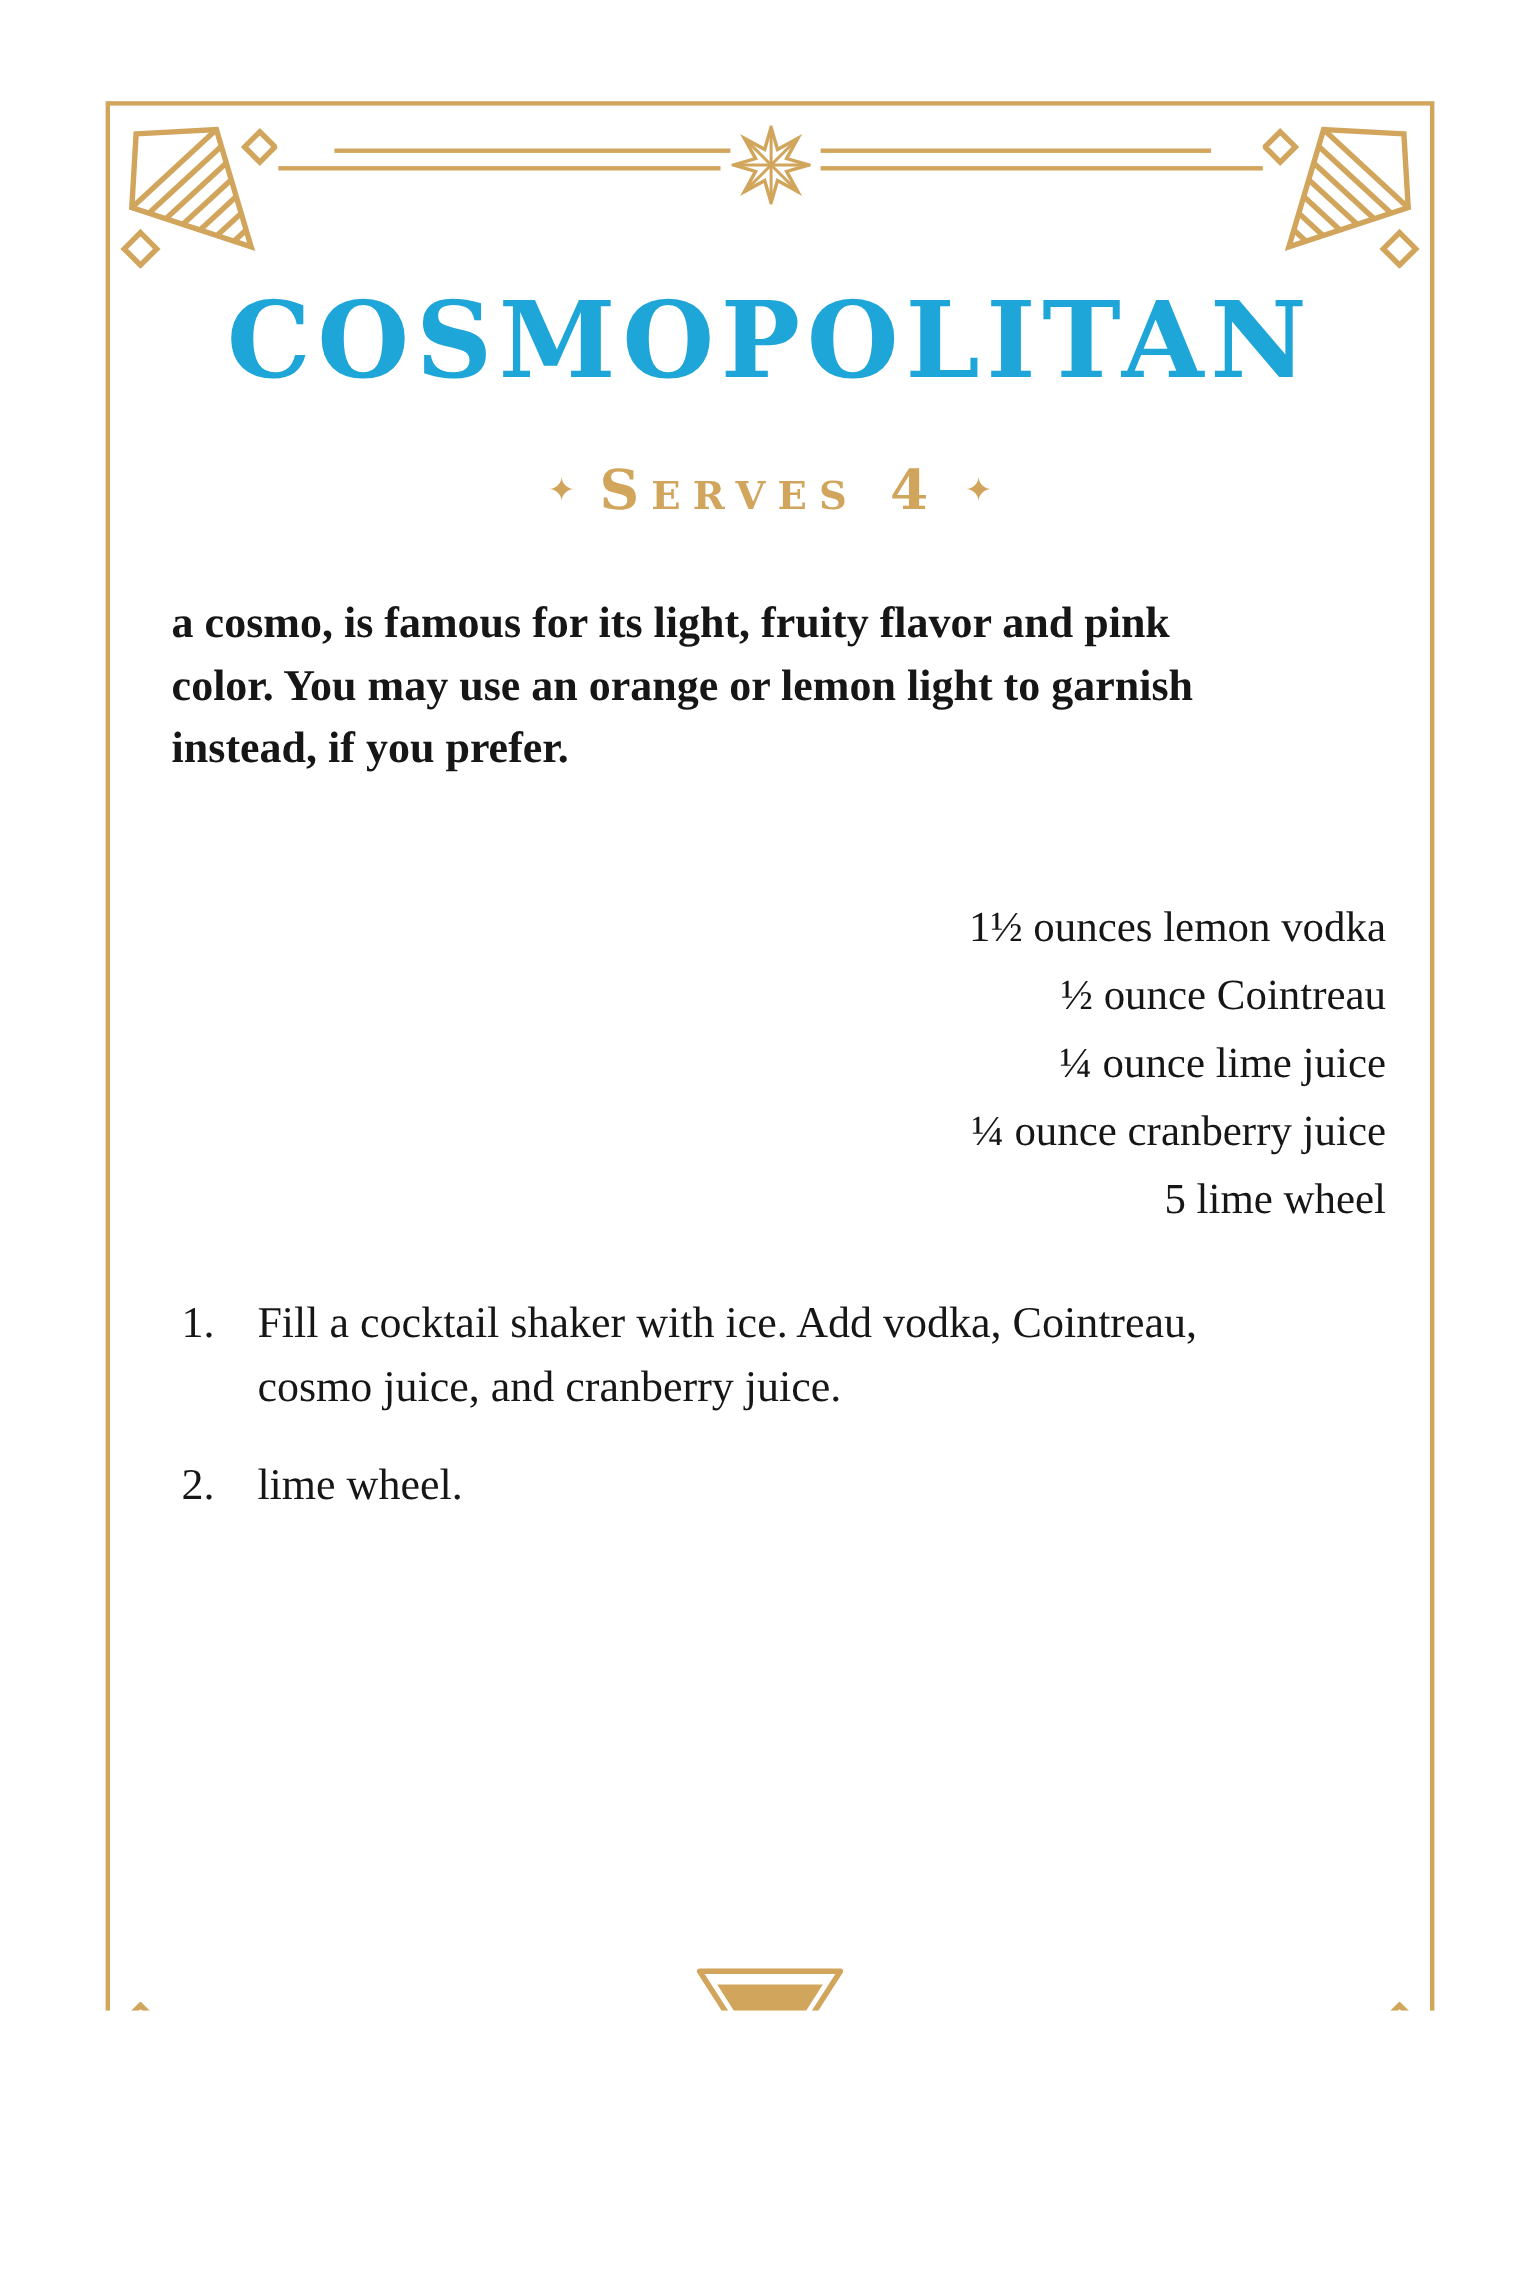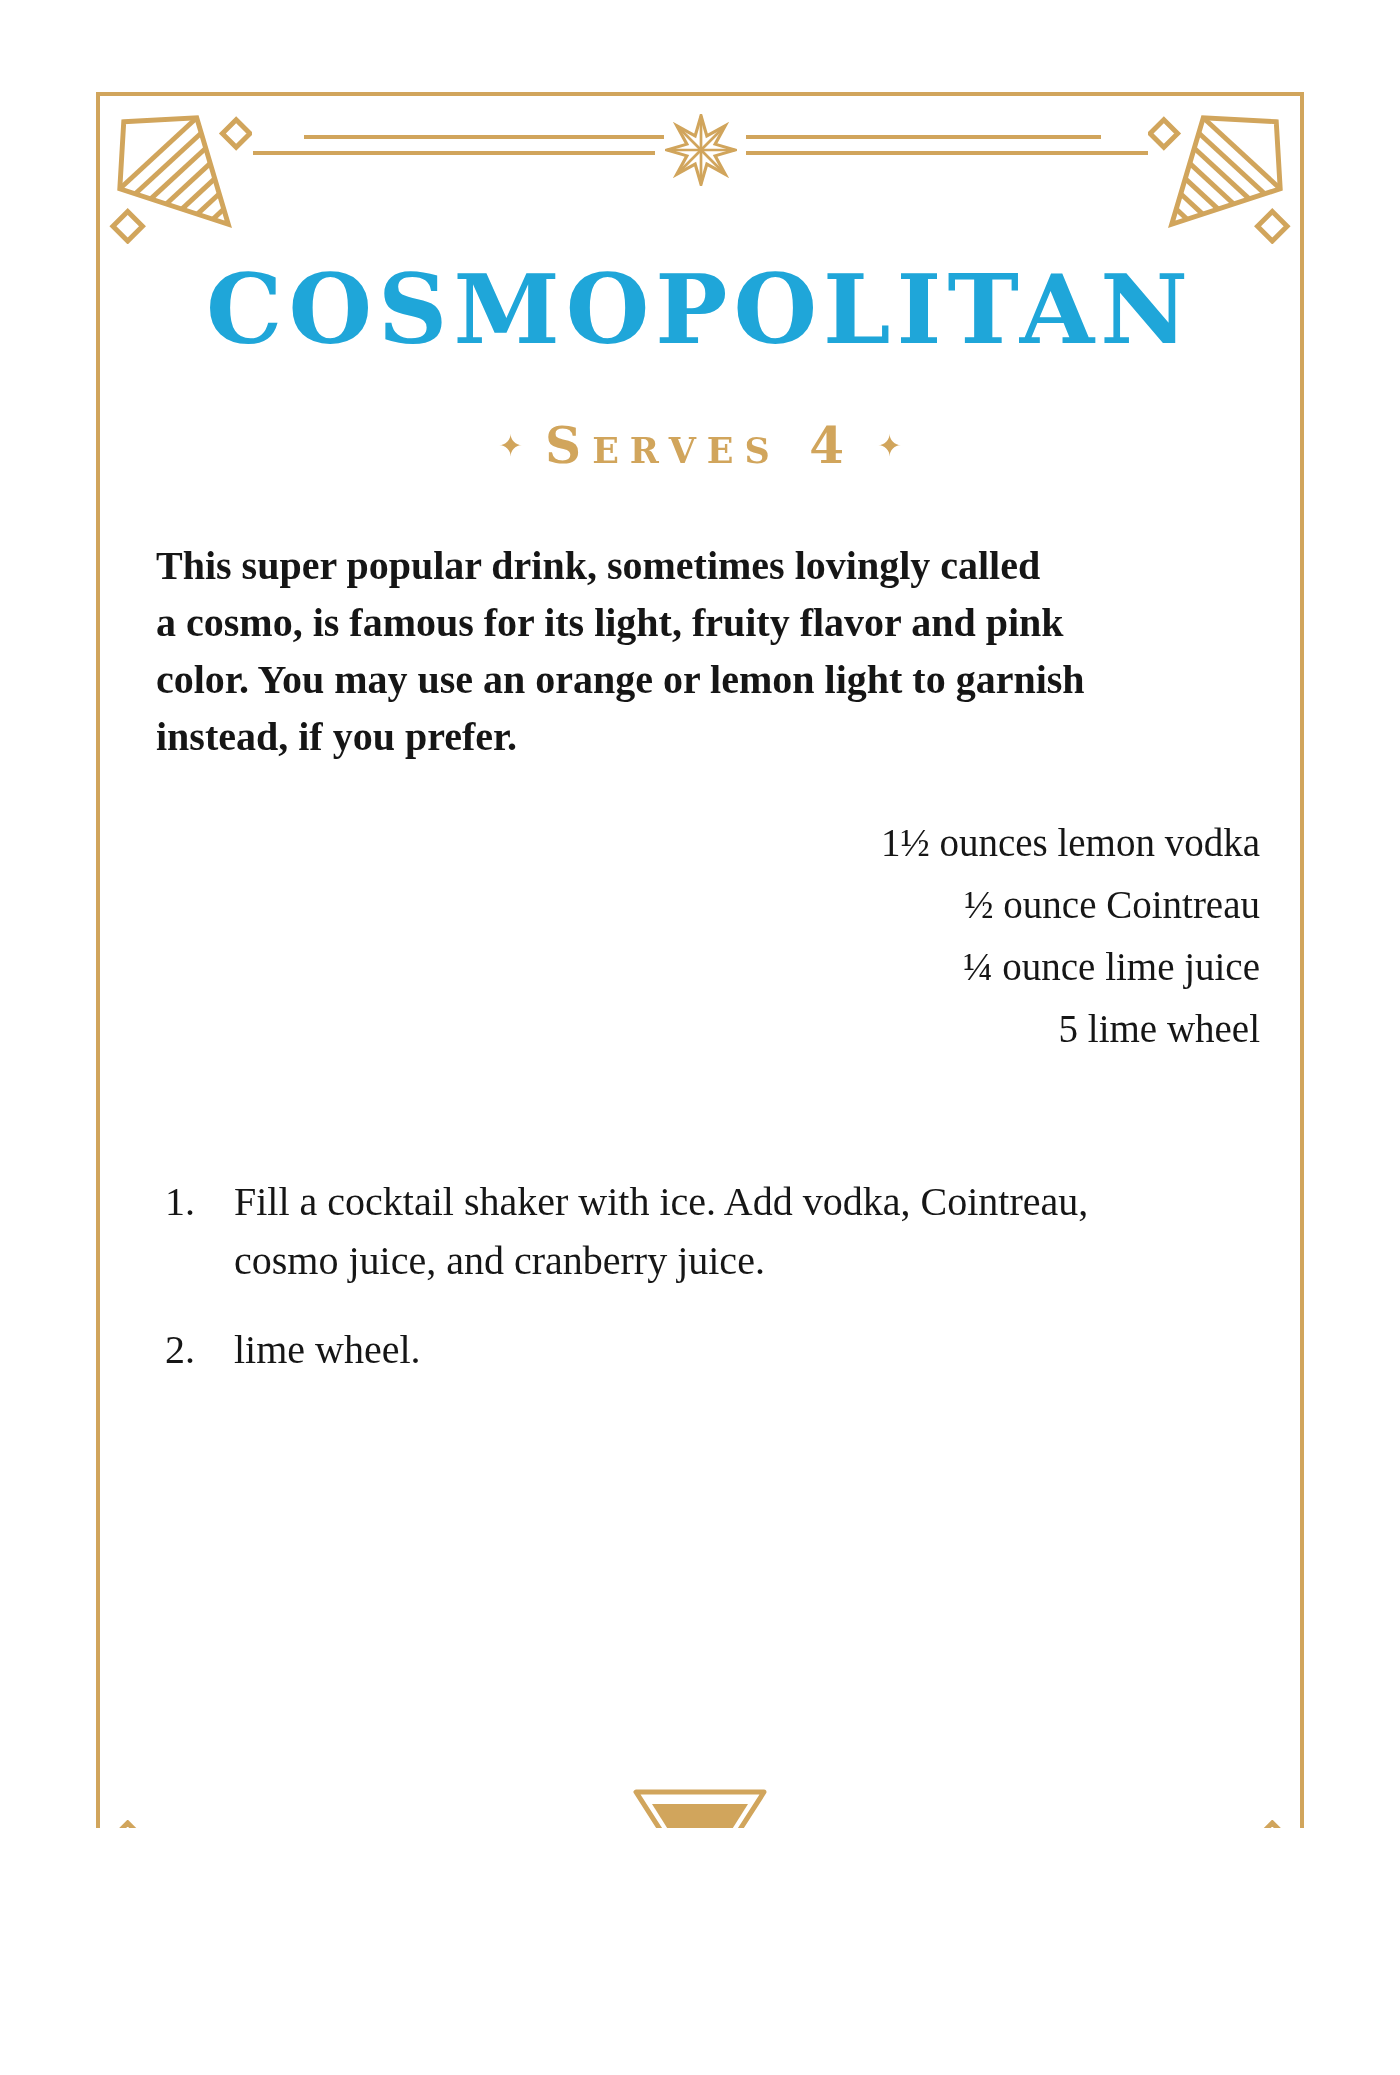--- a/index.html
+++ b/index.html
@@ -133,30 +133,30 @@
 
   <div class="title">COSMOPOLITAN</div>
 
   <div class="serves">
     <span class="spark">✦</span>
     <span class="label">Serves 4</span>
     <span class="spark">✦</span>
   </div>
 
   <div class="description">
-    <div>This super popular drink, sometimes lovingly called</div>
     <div>a cosmo, is famous for its light, fruity flavor and pink</div>
     <div>color. You may use an orange or lemon light to garnish</div>
     <div>instead, if you prefer.</div>
   </div>
 
   <div class="ingredients">
     <div>1½ ounces lemon vodka</div>
     <div>½ ounce Cointreau</div>
     <div>¼ ounce lime juice</div>
+    <div>¼ ounce cranberry juice</div>
     <div>5 lime wheel</div>
   </div>
 
   <div class="steps">
     <div class="step">
       <div class="num">1.</div>
       <div class="lines">
         <div>Fill a cocktail shaker with ice. Add vodka, Cointreau,</div>
         <div>cosmo juice, and cranberry juice.</div>
       </div>

